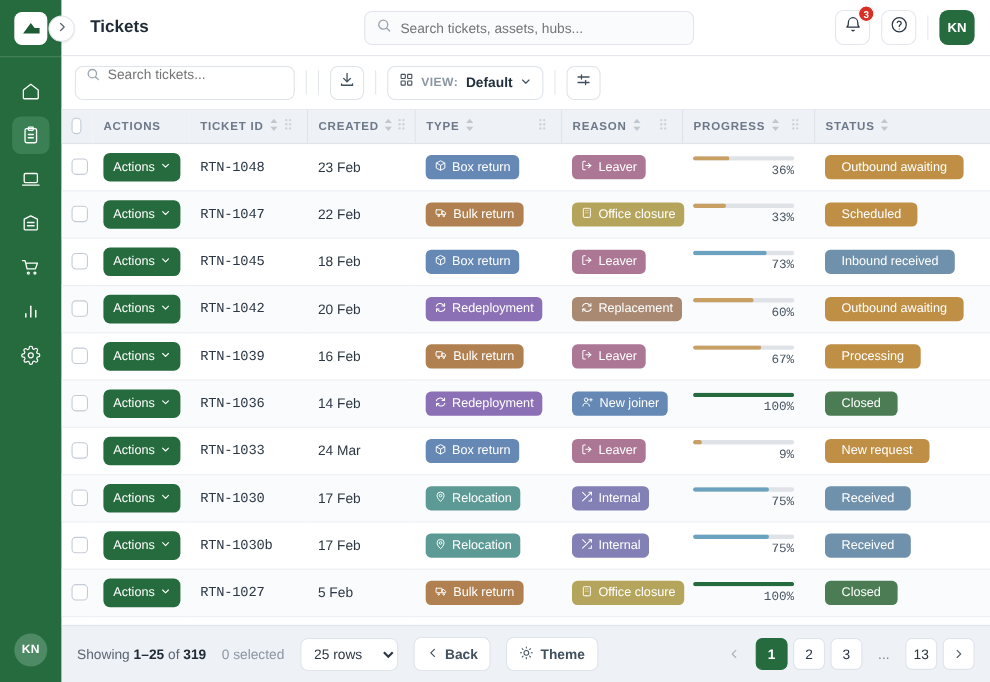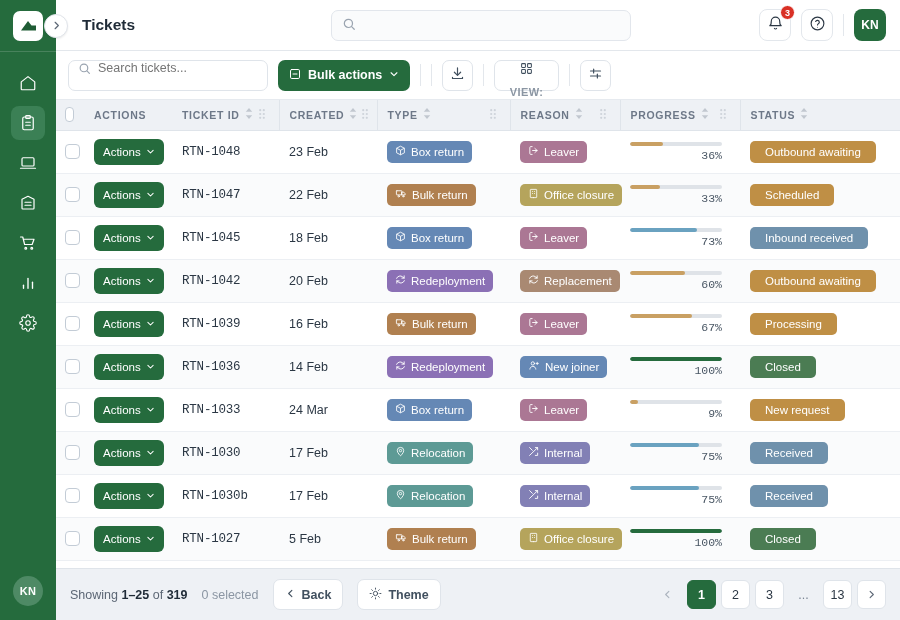--- a/index.html
+++ b/index.html
@@ -174,21 +174,21 @@
   }
   .btn-icon-sq {
     width: 31px; height: 31px;
     border: 1px solid #dfe4ea; border-radius: 7px; background: #fff;
     display: flex; align-items: center; justify-content: center;
     cursor: pointer;
   }
   .view-btn {
     height: 31px; padding: 0 10px;
     border: 1px solid #dfe4ea; border-radius: 7px; background: #fff;
-    display: flex; align-items: center; gap: 7px; cursor: pointer; flex-direction: column;
+    display: flex; align-items: center; gap: 7px; cursor: pointer;
   }
   .view-label { font-size: 11px; color: #8b96a3; font-weight: bold; letter-spacing: .4px; }
   .view-value { font-size: 12.5px; color: #22303d; font-weight: bold; }
 
   
   .table-wrap {
     flex: 1; background: #fff; overflow: hidden;
     position: relative;
   }
   table { border-collapse: collapse; width: 100%; table-layout: fixed; }
@@ -372,20 +372,21 @@
       </div>
       <div class="page-title">Tickets</div>
 
       <div class="global-search">
         <span>
           <svg width="14" height="14" viewBox="0 0 24 24" fill="none" stroke="#9aa4b0" stroke-width="2.1" stroke-linecap="round">
               <circle cx="11" cy="11" r="7"></circle>
               <line x1="16.5" y1="16.5" x2="21" y2="21"></line>
             </svg>
         </span>
+        <input type="text" placeholder="Search tickets, assets, hubs..." style="">
       </div>
 
       <div class="topbar-right">
         <div class="icon-btn">
           <span>
             <svg width="17" height="17" viewBox="0 0 24 24" fill="none" stroke="#2b3744" stroke-width="1.6" stroke-linecap="round" stroke-linejoin="round">
                 <path d="M6 9a6 6 0 0 1 12 0c0 5 2 6 2 6H4s2-1 2-6z"></path>
                 <path d="M10.5 19a1.8 1.8 0 0 0 3 0"></path>
               </svg>
           </span>
@@ -409,34 +410,20 @@
       <div class="tb-search">
         <span>
           <svg width="13" height="13" viewBox="0 0 24 24" fill="none" stroke="#9aa4b0" stroke-width="2.2" stroke-linecap="round">
               <circle cx="11" cy="11" r="7"></circle>
               <line x1="16.5" y1="16.5" x2="21" y2="21"></line>
             </svg>
         </span>
         <input type="text" placeholder="Search tickets..." style="">
       </div>
 
-      <button class="btn-primary">
-        <span>
-          <svg width="12" height="12" viewBox="0 0 24 24" fill="none" stroke="#ffffff" stroke-width="2" stroke-linecap="round">
-              <rect x="3" y="3" width="18" height="18" rx="2.5"></rect>
-              <line x1="8" y1="12" x2="16" y2="12"></line>
-            </svg>
-        </span>
-        <span>Bulk actions</span>
-        <span>
-          <svg width="10" height="10" viewBox="0 0 24 24" fill="none" stroke="#ffffff" stroke-width="2.6" stroke-linecap="round" stroke-linejoin="round">
-              <polyline points="5 9 12 16 19 9"></polyline>
-            </svg>
-        </span>
-      </button>
 
       <div class="tb-sep"></div>
 
 
       <div class="tb-sep"></div>
 
 
       <div class="btn-icon-sq">
         <span>
           <svg width="15" height="15" viewBox="0 0 24 24" fill="none" stroke="#41505f" stroke-width="1.9" stroke-linecap="round" stroke-linejoin="round">
@@ -992,20 +979,21 @@
     </div>
 
     <footer class="footer">
       <div class="showing">
         <span>Showing</span>
         <b>1–25</b>
         <span>of</span>
         <b>319</b>
       </div>
       <div class="selected-txt">0 selected</div>
+      <select class="rows-select" id="rows-select"><option value="25 rows">25 rows</option><option value="50 rows">50 rows</option><option value="100 rows">100 rows</option></select>
       <button class="btn-ghost">
         <span>
           <svg width="11" height="11" viewBox="0 0 24 24" fill="none" stroke="#41505f" stroke-width="2.4" stroke-linecap="round" stroke-linejoin="round">
               <polyline points="15 5 8 12 15 19"></polyline>
             </svg>
         </span>
         <span>Back</span>
       </button>
       <button class="btn-ghost">
         <span>

